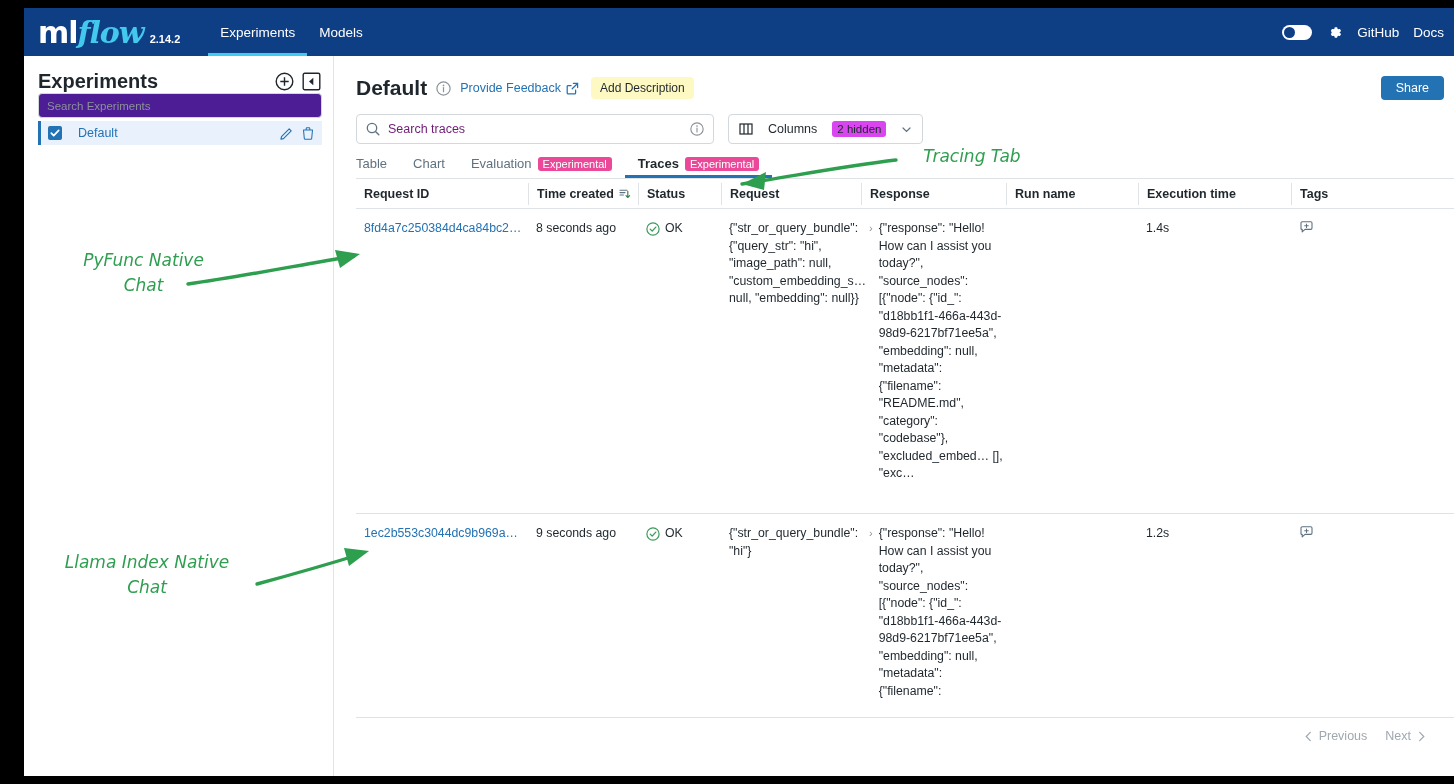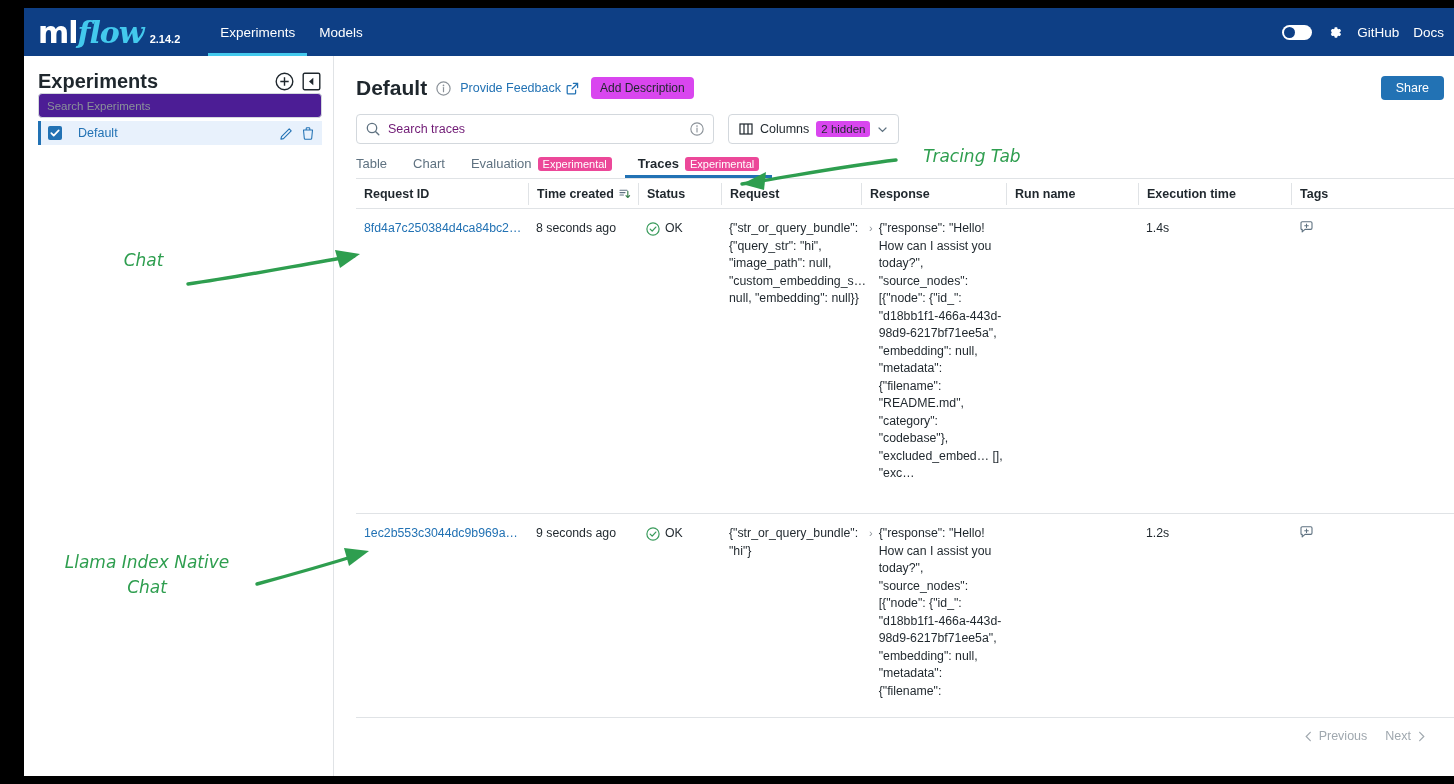--- a/index.html
+++ b/index.html
@@ -91,38 +91,38 @@
   .sb-item-icons { margin-left: auto; display: flex; gap: 9px; padding-right: 8px; }
 
   
   .main { position: absolute; left: 310px; top: 48px; width: 1128px; height: 720px; background: #fff; }
   .page-head { display: flex; align-items: center; padding: 20px 0 0 22px; }
   .page-title { font-size: 21px; font-weight: 700; color: #1f272d; }
   .info-circle { margin-left: 9px; cursor: pointer; display: flex; }
   .feedback-link { margin-left: 9px; font-size: 12.5px; color: #2272b4; cursor: pointer; }
   .ext-link { margin-left: 5px; cursor: pointer; display: flex; }
   .add-desc {
-    margin-left: 12px; background: #d946ef; border-radius: 4px;
+    margin-left: 12px; background: #fef9c3; border-radius: 4px;
     font-size: 12px; color: #1f272d; padding: 4px 9px; cursor: pointer;
   }
   .share-btn {
     margin-left: auto; margin-right: 18px; background: #2272b4; color: #fff;
     font-size: 12.5px; padding: 5px 15px; border-radius: 4px; cursor: pointer;
   }
 
   .controls { display: flex; align-items: center; padding: 14px 0 0 22px; }
   .search-box {
     width: 358px; height: 30px; border: 1px solid #d3d8dd; border-radius: 4px;
     display: flex; align-items: center; padding: 0 9px; background: #fff;
   }
   .search-ph { font-size: 12.5px; color: #701a75; margin-left: 8px; }
   .search-info { margin-left: auto; cursor: pointer; display: flex; }
   .columns-btn {
     margin-left: 14px; height: 30px; border: 1px solid #d3d8dd; border-radius: 4px;
-    display: flex; align-items: center; padding: 0 10px; gap: 7px; cursor: pointer; background: #fff;
+    display: flex; align-items: center; padding: 0 10px; gap: 15px; cursor: pointer; background: #fff;
   }
   .columns-label { font-size: 12.5px; color: #1f272d; }
   .hidden-pill { font-size: 11.5px; color: #1f272d; background: #d946ef; padding: 2px 5px; border-radius: 3px; }
 
   .tabs { display: flex; align-items: flex-end; padding-left: 22px; margin-top: 12px; gap: 0; }
   .tab {
     display: flex; align-items: center; gap: 6px; padding: 0 13px 7px 13px;
     font-size: 13px; color: #5f7281; cursor: pointer; position: relative;
   }
   .tab:first-child { padding-left: 0; }
@@ -449,20 +449,21 @@
   </svg>
   <div class="annot" style="left:868px; top:136px; width:160px;">
     <span>Tracing Tab</span>
   </div>
 
   <svg class="arrow" style="left:150px; top:238px; width:200px; height:45px;">
     <path d="M14 38 C 70 30, 120 20, 180 10" fill="none" stroke="#2e9e4f" stroke-width="3.4" stroke-linecap="round"></path>
     <path d="M186 8 L 161 4 L 166 22 Z" fill="#2e9e4f"></path>
   </svg>
   <div class="annot" style="left:22px; top:240px; width:195px;">
+    <div>PyFunc Native</div>
     <div>Chat</div>
   </div>
 
   <svg class="arrow" style="left:225px; top:538px; width:130px; height:45px;">
     <path d="M8 38 C 45 28, 80 18, 112 8" fill="none" stroke="#2e9e4f" stroke-width="3.4" stroke-linecap="round"></path>
     <path d="M120 5 L 95 2 L 100 20 Z" fill="#2e9e4f"></path>
   </svg>
   <div class="annot" style="left:8px; top:542px; width:230px;">
     <div>Llama Index Native</div>
     <div>Chat</div>

